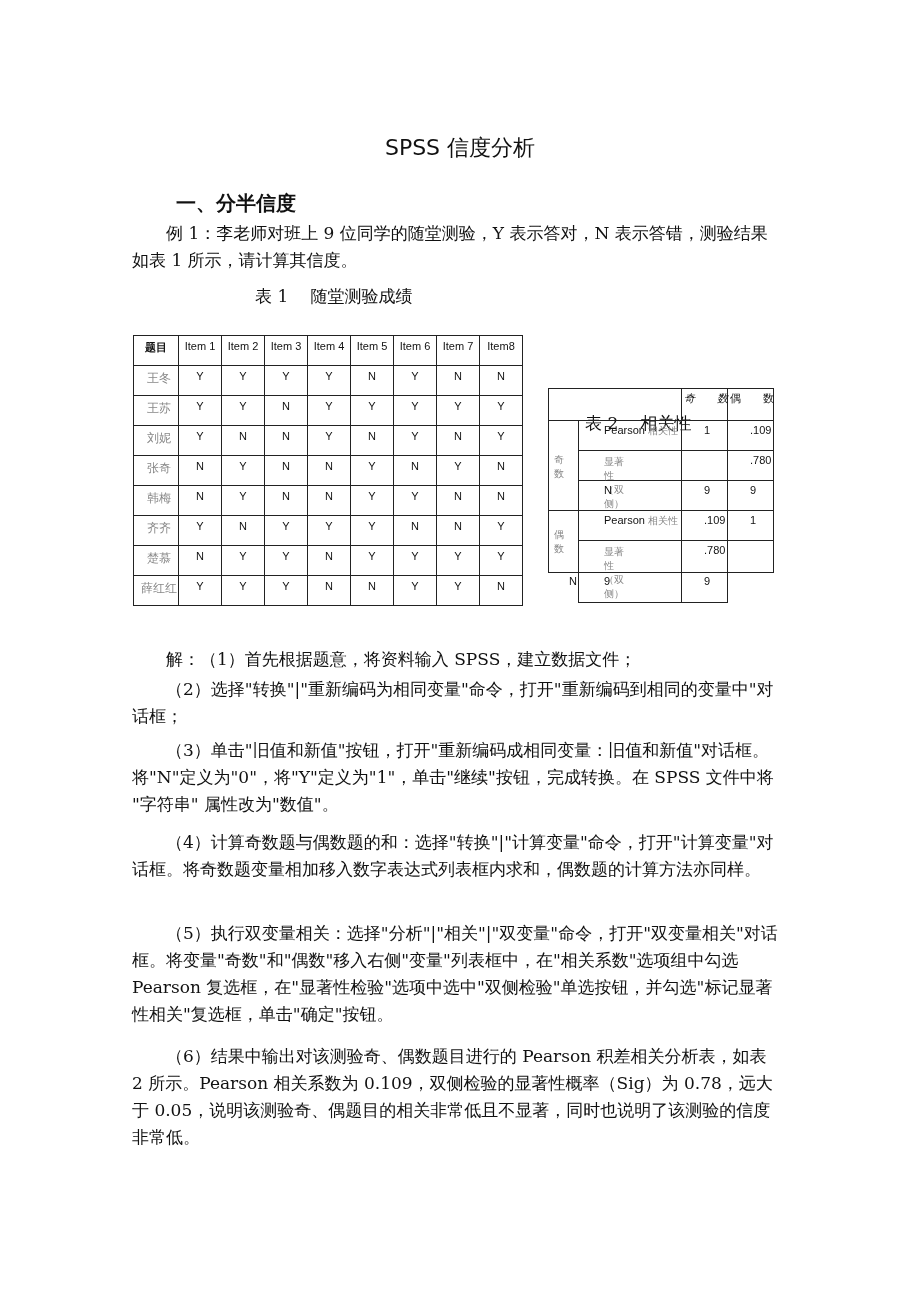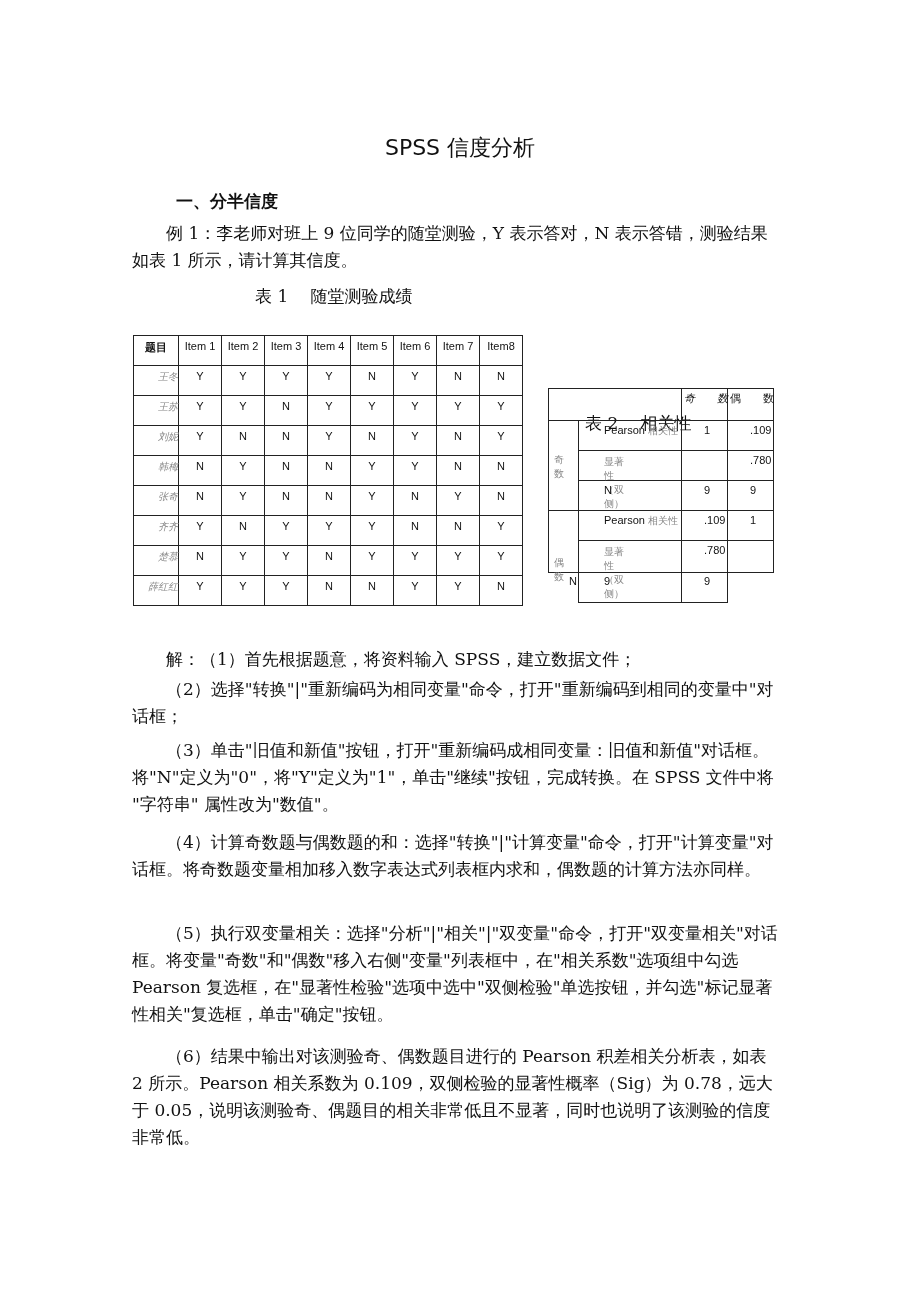--- a/index.html
+++ b/index.html
@@ -1,30 +1,30 @@
 <!DOCTYPE html>
 <html><head>
 <meta charset="utf-8">
 <style>
   html, body { margin: 0; padding: 0; background: #ffffff; }
   body { width: 920px; height: 1302px; position: relative; overflow: hidden;
          font-family: "DejaVu Serif", "Liberation Serif", serif; color: #111; }
   .abs { position: absolute; }
   .title { top: 133px; left: 0; width: 920px; text-align: center; font-size: 22px;
            font-family: "DejaVu Sans", "Liberation Sans", sans-serif; letter-spacing: 0px; }
-  .h1 { top: 190px; left: 176px; font-size: 17px; font-weight: bold;
+  .h1 { top: 190px; left: 176px; font-size: 20px; font-weight: bold;
         font-family: "DejaVu Sans", "Liberation Sans", sans-serif; }
   .para { left: 132px; width: 650px; font-size: 17px; line-height: 27px; text-indent: 2em; margin: 0; }
   .caption { font-size: 17px; }
   table.t1 { position: absolute; left: 133px; top: 335px; border-collapse: collapse;
              font-family: "Liberation Sans", "DejaVu Sans", sans-serif; font-size: 11px; }
   table.t1 td { border: 1.5px solid #222; width: 43px; height: 30px; text-align: center; vertical-align: top;
                 padding: 4px 0 0 0; box-sizing: border-box; }
-  table.t1 td.name { width: 45px; color: #888; text-align: right; padding-left: 6px;
-                     font-family: "DejaVu Serif", serif; font-size: 10px; font-style: italic; }
+  table.t1 td.name { width: 45px; color: #888; text-align: center; padding-left: 6px;
+                     font-family: "DejaVu Serif", serif; font-size: 12px; }
   table.t1 td.hname { width: 45px; color: #111; font-weight: bold; font-family: "DejaVu Sans", sans-serif; font-size: 11px; }
   table.t1 tr.hdr td { height: 30px; }
   .t2 { position: absolute; font-family: "Liberation Sans", "DejaVu Sans", sans-serif; font-size: 11px; }
   .box { position: absolute; border: 1.5px solid #222; box-sizing: border-box; }
   .cell { position: absolute; font-size: 11px; font-family: "Liberation Sans", "DejaVu Sans", sans-serif; }
   .grey { color: #888; font-family: "DejaVu Serif", serif; font-size: 10px; }
   .line-h { position: absolute; height: 0; border-top: 1.5px solid #222; }
   .line-v { position: absolute; width: 0; border-left: 1.5px solid #222; }
 </style>
 </head>
@@ -75,39 +75,39 @@
         <td>Y</td>
         <td>N</td>
         <td>N</td>
         <td>Y</td>
         <td>N</td>
         <td>Y</td>
         <td>N</td>
         <td>Y</td>
       </tr>
       <tr>
+        <td class="name">张奇</td>
+        <td>N</td>
+        <td>Y</td>
+        <td>N</td>
+        <td>N</td>
+        <td>Y</td>
+        <td>N</td>
+        <td>Y</td>
+        <td>N</td>
+      </tr>
+      <tr>
         <td class="name">韩梅</td>
         <td>N</td>
         <td>Y</td>
         <td>N</td>
         <td>N</td>
         <td>Y</td>
         <td>Y</td>
         <td>N</td>
-        <td>N</td>
-      </tr>
-      <tr>
-        <td class="name">张奇</td>
-        <td>N</td>
-        <td>Y</td>
-        <td>N</td>
-        <td>N</td>
-        <td>Y</td>
-        <td>N</td>
-        <td>Y</td>
         <td>N</td>
       </tr>
       <tr>
         <td class="name">齐齐</td>
         <td>Y</td>
         <td>N</td>
         <td>Y</td>
         <td>Y</td>
         <td>Y</td>
         <td>N</td>
@@ -154,21 +154,21 @@
   <div class="line-h" style="left:578px; top:450px; width:196px;"></div>
   <div class="line-h" style="left:578px; top:480px; width:196px;"></div>
   <div class="line-h" style="left:548px; top:510px; width:226px;"></div>
   <div class="line-h" style="left:578px; top:540px; width:196px;"></div>
   <div class="line-h" style="left:578px; top:602px; width:150px;"></div>
 
   <div class="cell" style="left:684px; top:391px; width:42px; white-space:pre;font-style:italic;">奇　　数</div>
   <div class="cell" style="left:730px; top:391px; width:42px; white-space:pre;">偶　　数</div>
 
   <div class="cell grey" style="left:554px; top:453px;">奇数</div>
-  <div class="cell grey" style="left:554px; top:556px;">偶数</div>
+  <div class="cell grey" style="left:554px; top:528px;">偶数</div>
 
   <div class="cell" style="left:604px; top:424px; white-space:nowrap;"><span>Pearson</span> <span class="grey">相关性</span></div>
   <div class="cell" style="left:704px; top:424px;">1</div>
   <div class="cell" style="left:750px; top:424px;">.109</div>
 
   <div class="cell grey" style="left:604px; top:455px;">显著性（双侧）</div>
   <div class="cell" style="left:750px; top:454px;">.780</div>
 
   <div class="cell" style="left:604px; top:484px;">N</div>
   <div class="cell" style="left:704px; top:484px;">9</div>

